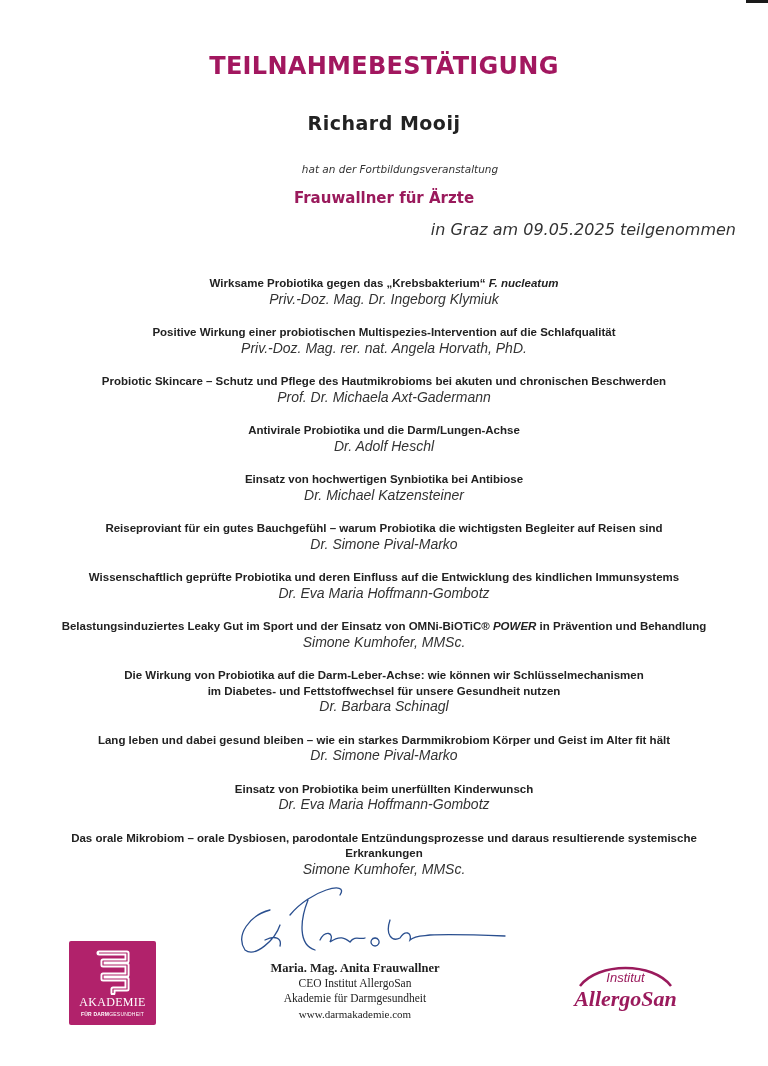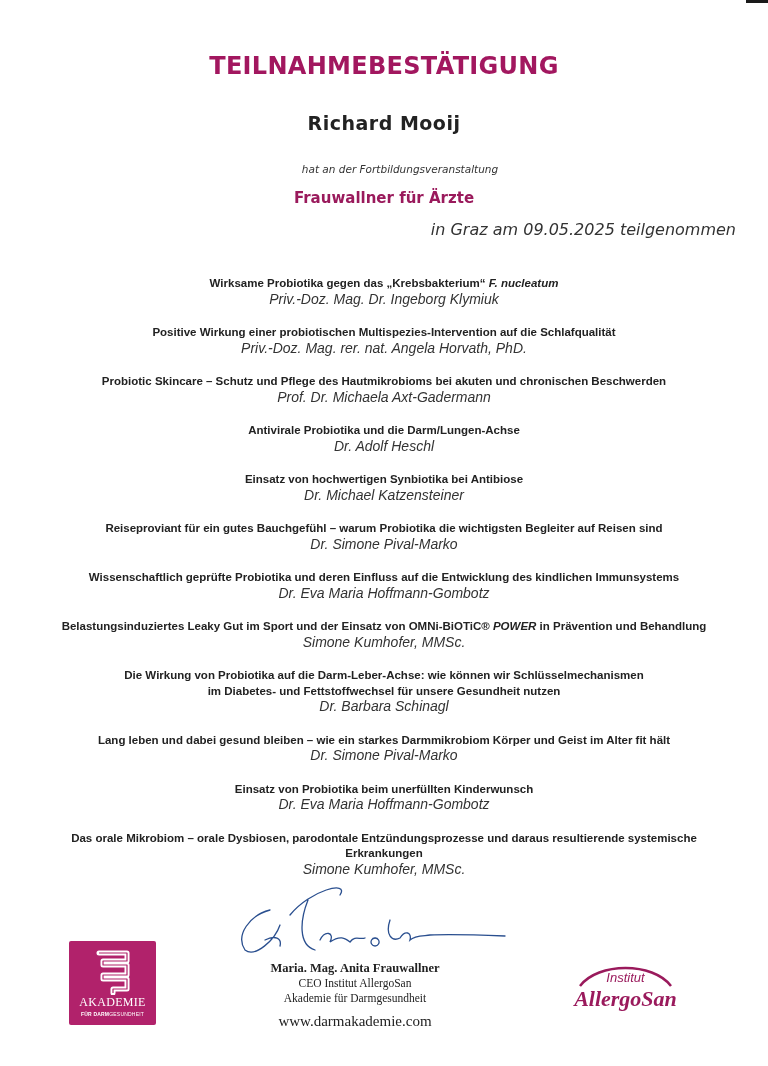--- a/index.html
+++ b/index.html
@@ -16,21 +16,21 @@
   .talk .t em { font-style:italic; }
   .talk .s { font-family:"Liberation Sans", sans-serif; font-style:italic; font-size:14px; color:#333; line-height:15.5px; }
   .logo-akad { position:absolute; left:69px; top:941px; width:87px; height:84px; background:#b1226b; border-radius:2px; color:#fff; text-align:center; }
   .logo-akad svg { position:absolute; left:22px; top:8px; }
   .logo-akad .l1 { position:absolute; top:54px; left:0; width:87px; font-family:"Liberation Serif", serif; font-size:12px; letter-spacing:0.3px; }
   .logo-akad .l2 { position:absolute; top:70px; left:0; width:87px; font-family:"Liberation Sans", sans-serif; font-size:5px; letter-spacing:0.2px; }
   .signature { position:absolute; left:230px; top:880px; }
   .signer { position:absolute; left:260px; top:960px; width:190px; text-align:center; font-family:"Liberation Serif", serif; color:#222; }
   .signer .n { font-weight:bold; font-size:12.5px; line-height:16px; }
   .signer .r { font-size:11.5px; line-height:15px; }
-  .signer .w { font-size:15px; line-height:15px; margin-top:8px; }
+  .signer .w { font-size:11px; line-height:15px; margin-top:1px; }
   .logo-allergo { position:absolute; left:558px; top:960px; width:135px; height:60px; text-align:center;font-style:italic; }
   .logo-allergo svg { position:absolute; left:0; top:0; }
   .logo-allergo .i { position:absolute; top:10px; left:0; width:135px; font-family:"Liberation Sans", sans-serif; font-size:13px; color:#9a1a5c; }
   .logo-allergo .a { position:absolute; top:26px; left:0; width:135px; font-family:"Liberation Serif", serif; font-weight:bold; font-size:22px; color:#9a1a5c; }
 </style>
 </head>
 <body>
 
 <div class="topbar"></div>
 

